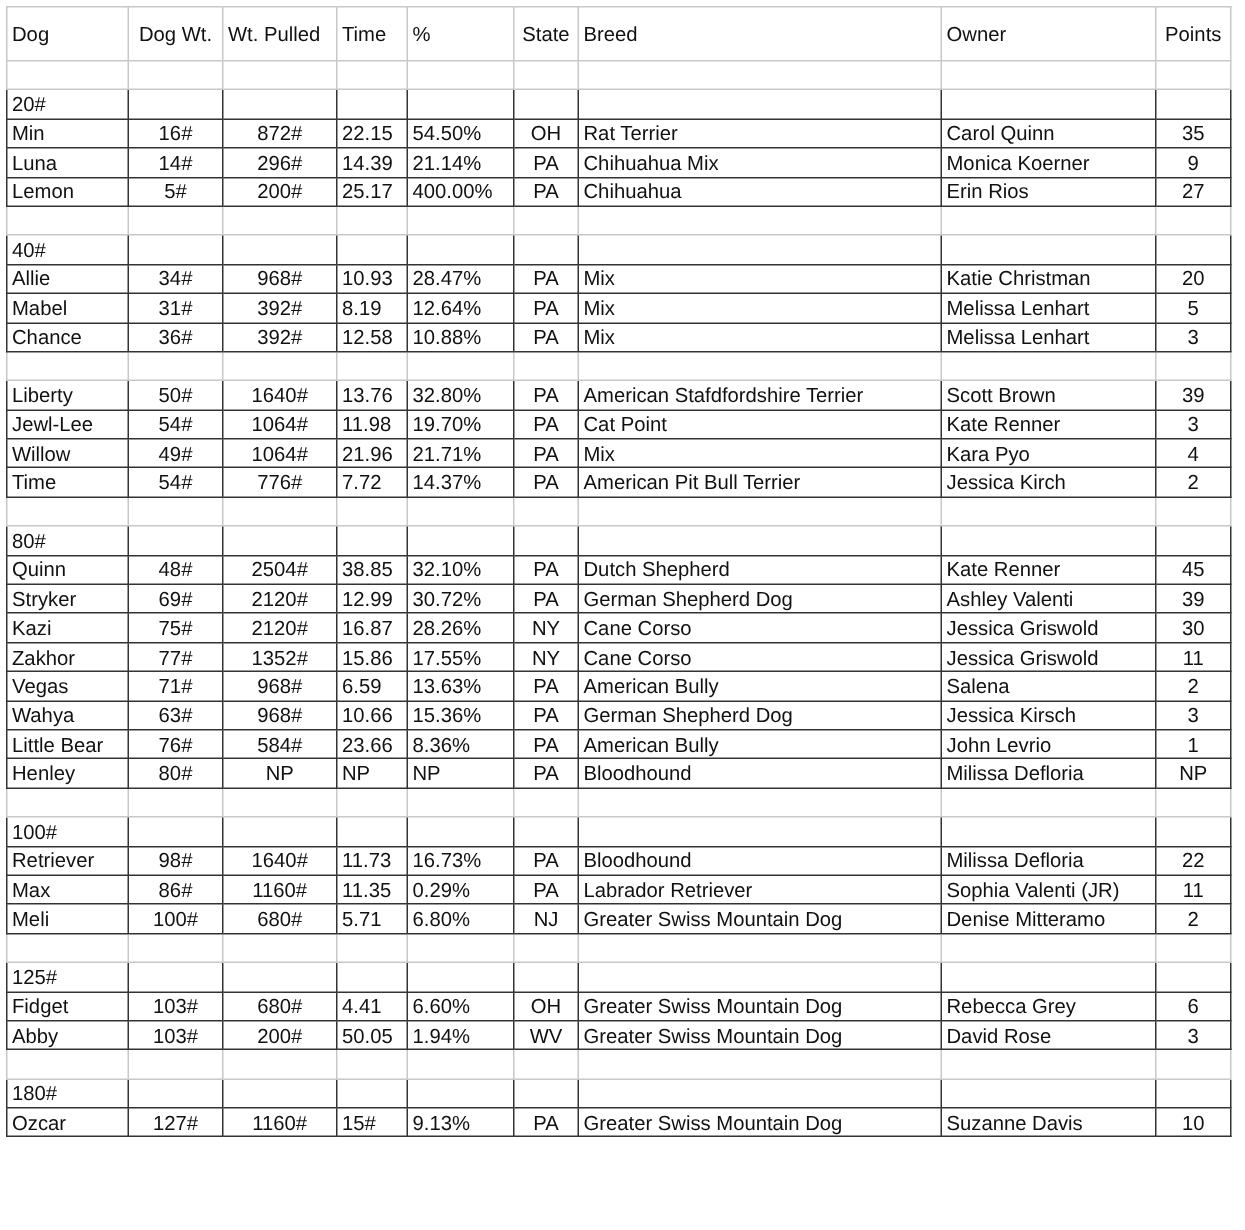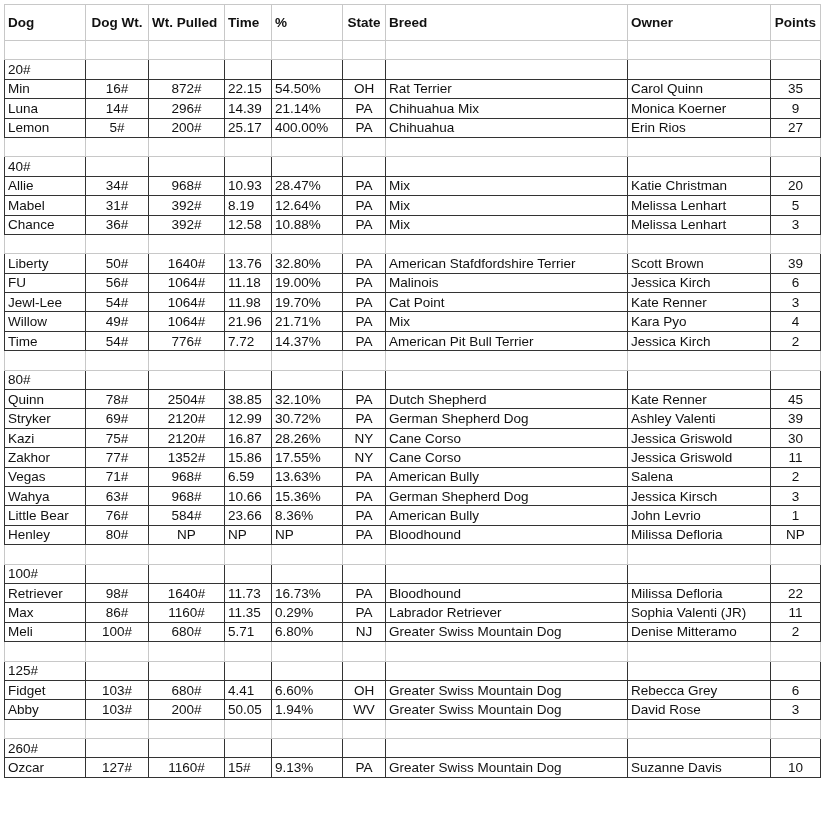--- a/index.html
+++ b/index.html
@@ -12,21 +12,21 @@
     table-layout:fixed;
   }
   col.c-dog { width:81px; } col.c-wt { width:63px; } col.c-pulled { width:76px; }
   col.c-time { width:47px; } col.c-pct { width:71px; } col.c-state { width:43px; }
   col.c-breed { width:242px; } col.c-owner { width:143px; } col.c-pts { width:50px; }
   td, th {
     height:19.4px; padding:0 3px; box-sizing:border-box;
     white-space:nowrap; overflow:hidden; line-height:17px;
     border:1px solid #c8c8c8;
   }
-  th { font-weight:bold; text-align:left; height:36px; }
+  th { font-weight:normal; text-align:left; height:36px; }
   th.ctr, td.ctr { text-align:center; }
   tr.spacer td { border-left:1px solid #c8c8c8; border-right:1px solid #c8c8c8; border-top:1px solid #c8c8c8; }
   tr.group td, tr.entry td { border:1px solid #333; }
   tr.group td:first-child { font-weight:normal; }
 </style>
 </head>
 <body>
 
 <table>
   <colgroup>
@@ -180,31 +180,20 @@
         <td class="ctr">50#</td>
         <td class="ctr">1640#</td>
         <td>13.76</td>
         <td>32.80%</td>
         <td class="ctr">PA</td>
         <td>American Stafdfordshire Terrier</td>
         <td>Scott Brown</td>
         <td class="ctr">39</td>
       </tr>
       <tr class="entry">
-        <td>FU</td>
-        <td class="ctr">56#</td>
-        <td class="ctr">1064#</td>
-        <td>11.18</td>
-        <td>19.00%</td>
-        <td class="ctr">PA</td>
-        <td>Malinois</td>
-        <td>Jessica Kirch</td>
-        <td class="ctr">6</td>
-      </tr>
-      <tr class="entry">
         <td>Jewl-Lee</td>
         <td class="ctr">54#</td>
         <td class="ctr">1064#</td>
         <td>11.98</td>
         <td>19.70%</td>
         <td class="ctr">PA</td>
         <td>Cat Point</td>
         <td>Kate Renner</td>
         <td class="ctr">3</td>
       </tr>
@@ -247,21 +236,21 @@
         <td></td>
         <td></td>
         <td></td>
         <td></td>
         <td></td>
         <td></td>
         <td></td>
       </tr>
       <tr class="entry">
         <td>Quinn</td>
-        <td class="ctr">78#</td>
+        <td class="ctr">48#</td>
         <td class="ctr">2504#</td>
         <td>38.85</td>
         <td>32.10%</td>
         <td class="ctr">PA</td>
         <td>Dutch Shepherd</td>
         <td>Kate Renner</td>
         <td class="ctr">45</td>
       </tr>
       <tr class="entry">
         <td>Stryker</td>
@@ -444,21 +433,21 @@
         <td></td>
         <td></td>
         <td></td>
         <td></td>
         <td></td>
         <td></td>
         <td></td>
         <td></td>
       </tr>
       <tr class="group">
-        <td>260#</td>
+        <td>180#</td>
         <td></td>
         <td></td>
         <td></td>
         <td></td>
         <td></td>
         <td></td>
         <td></td>
         <td></td>
       </tr>
       <tr class="entry">

